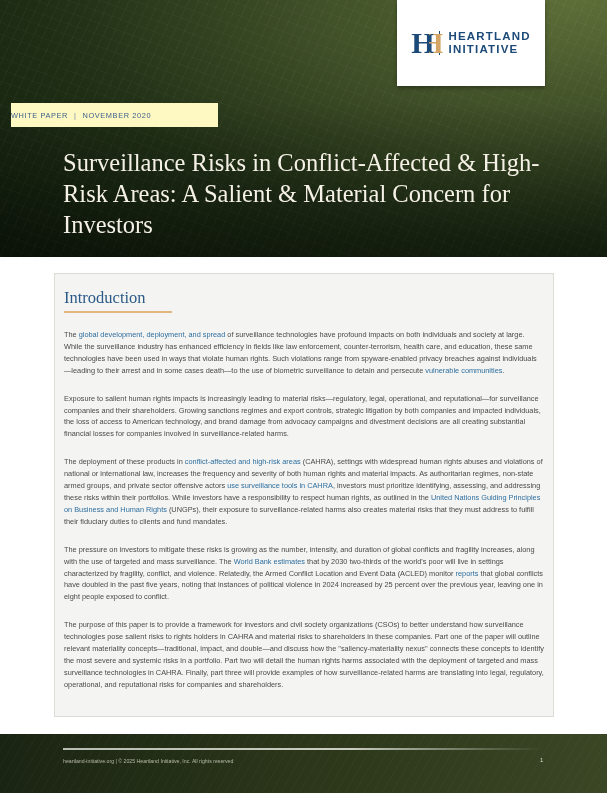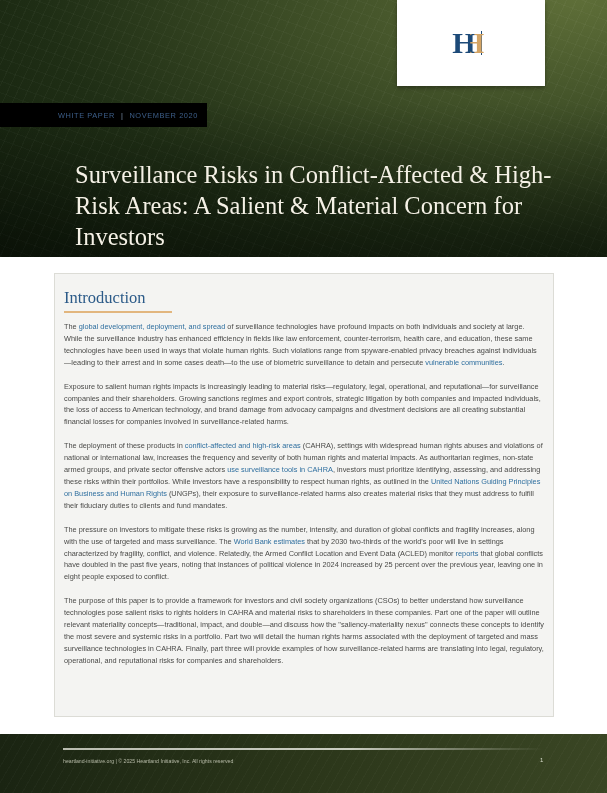--- a/index.html
+++ b/index.html
@@ -27,43 +27,43 @@
   }
   .logo-mark { display: flex; align-items: center; }
   .logo-h {
     font-family: "Liberation Serif", serif; font-weight: bold; font-size: 30px;
     line-height: 1; color: #1c4a78; position: relative; letter-spacing: -1px;
   }
   .logo-h .gold { color: #d4a464; position: absolute; left: 9px; top: 0; clip-path: inset(0 0 0 40%); }
   .logo-sep { width: 1px; height: 24px; background: #1c4a78; margin: 0 8px 0 6px; }
   .logo-words { font-family: "Liberation Sans", sans-serif; font-weight: bold; color: #1c4a78; font-size: 11.5px; line-height: 13px; letter-spacing: 1.2px; }
   .tag-pill {
-    position: absolute; left: 0; top: 103px; width: 207px; height: 24px;
-    background: #000000; z-index: 2;
-    display: flex; align-items: center; justify-content: flex-end; padding-right: 9px; box-sizing: border-box;
+    position: absolute; left: 11px; top: 103px; width: 207px; height: 24px;
+    background: #fef9c3; z-index: 2;
+    display: flex; align-items: center; padding-right: 9px; box-sizing: border-box;
     font-size: 7.4px; letter-spacing: 0.6px; color: #3d5f8a;
   }
   .tag-pill .bar { margin: 0 6px; color: #7a8ea8; }
   .title {
     position: absolute; left: 63px; top: 147px; width: 480px; z-index: 2;
     font-family: "Liberation Serif", serif; font-size: 24.5px; line-height: 31px;
-    color: #f5f1e6; margin: 12px; font-weight: normal;
+    color: #f5f1e6; margin: 0; font-weight: normal;
   }
   .content-box {
     position: absolute; left: 54px; top: 273px; width: 500px; height: 444px;
     background: #f4f4f2; border: 1px solid #dcdcd6; box-sizing: border-box;
     padding: 13px 9px 16px 9px;
   }
   .intro-heading {
     font-family: "Liberation Serif", serif; font-size: 16.5px; color: #2b5a88;
     margin: 0 0 0 0; font-weight: normal; line-height: 22px;
   }
   .intro-rule { width: 108px; height: 2px; background: #e2b67e; margin: 2px 0 8px 0; }
   .para {
-    font-size: 7.35px; line-height: 11.9px; color: #4a4a48; margin: 0 0 12px 0;
+    font-size: 7.35px; line-height: 11.9px; color: #4a4a48; margin: 16px 0 12px 0;
   }
   .para a, .para .lnk { color: #2f6f9f; text-decoration: none; }
   .footer {
     position: absolute; left: 0; top: 734px; width: 607px; height: 59px;
     background:
       repeating-linear-gradient(120deg, rgba(255,255,255,0.025) 0 1px, transparent 1px 8px),
       linear-gradient(90deg, #1a2412 0%, #2b361a 50%, #3a4624 100%);
   }
   .footer-rule {
     position: absolute; left: 63px; top: 14px; width: 480px; height: 2px;
@@ -74,20 +74,24 @@
 </style>
 </head>
 <body>
 
 <div class="hero"></div>
 
 <div class="logo-card">
   <div class="logo-mark">
     <span class="logo-h"><span>H</span><span class="gold">H</span></span>
     <span class="logo-sep"></span>
+    <span class="logo-words">
+      <div>HEARTLAND</div>
+      <div>INITIATIVE</div>
+    </span>
   </div>
 </div>
 
 <div class="tag-pill">
   <span>WHITE PAPER</span>
   <span class="bar">|</span>
   <span>NOVEMBER 2020</span>
 </div>
 
 <h1 class="title">Surveillance Risks in Conflict-Affected &amp; High-Risk Areas: A Salient &amp; Material Concern for Investors</h1>

